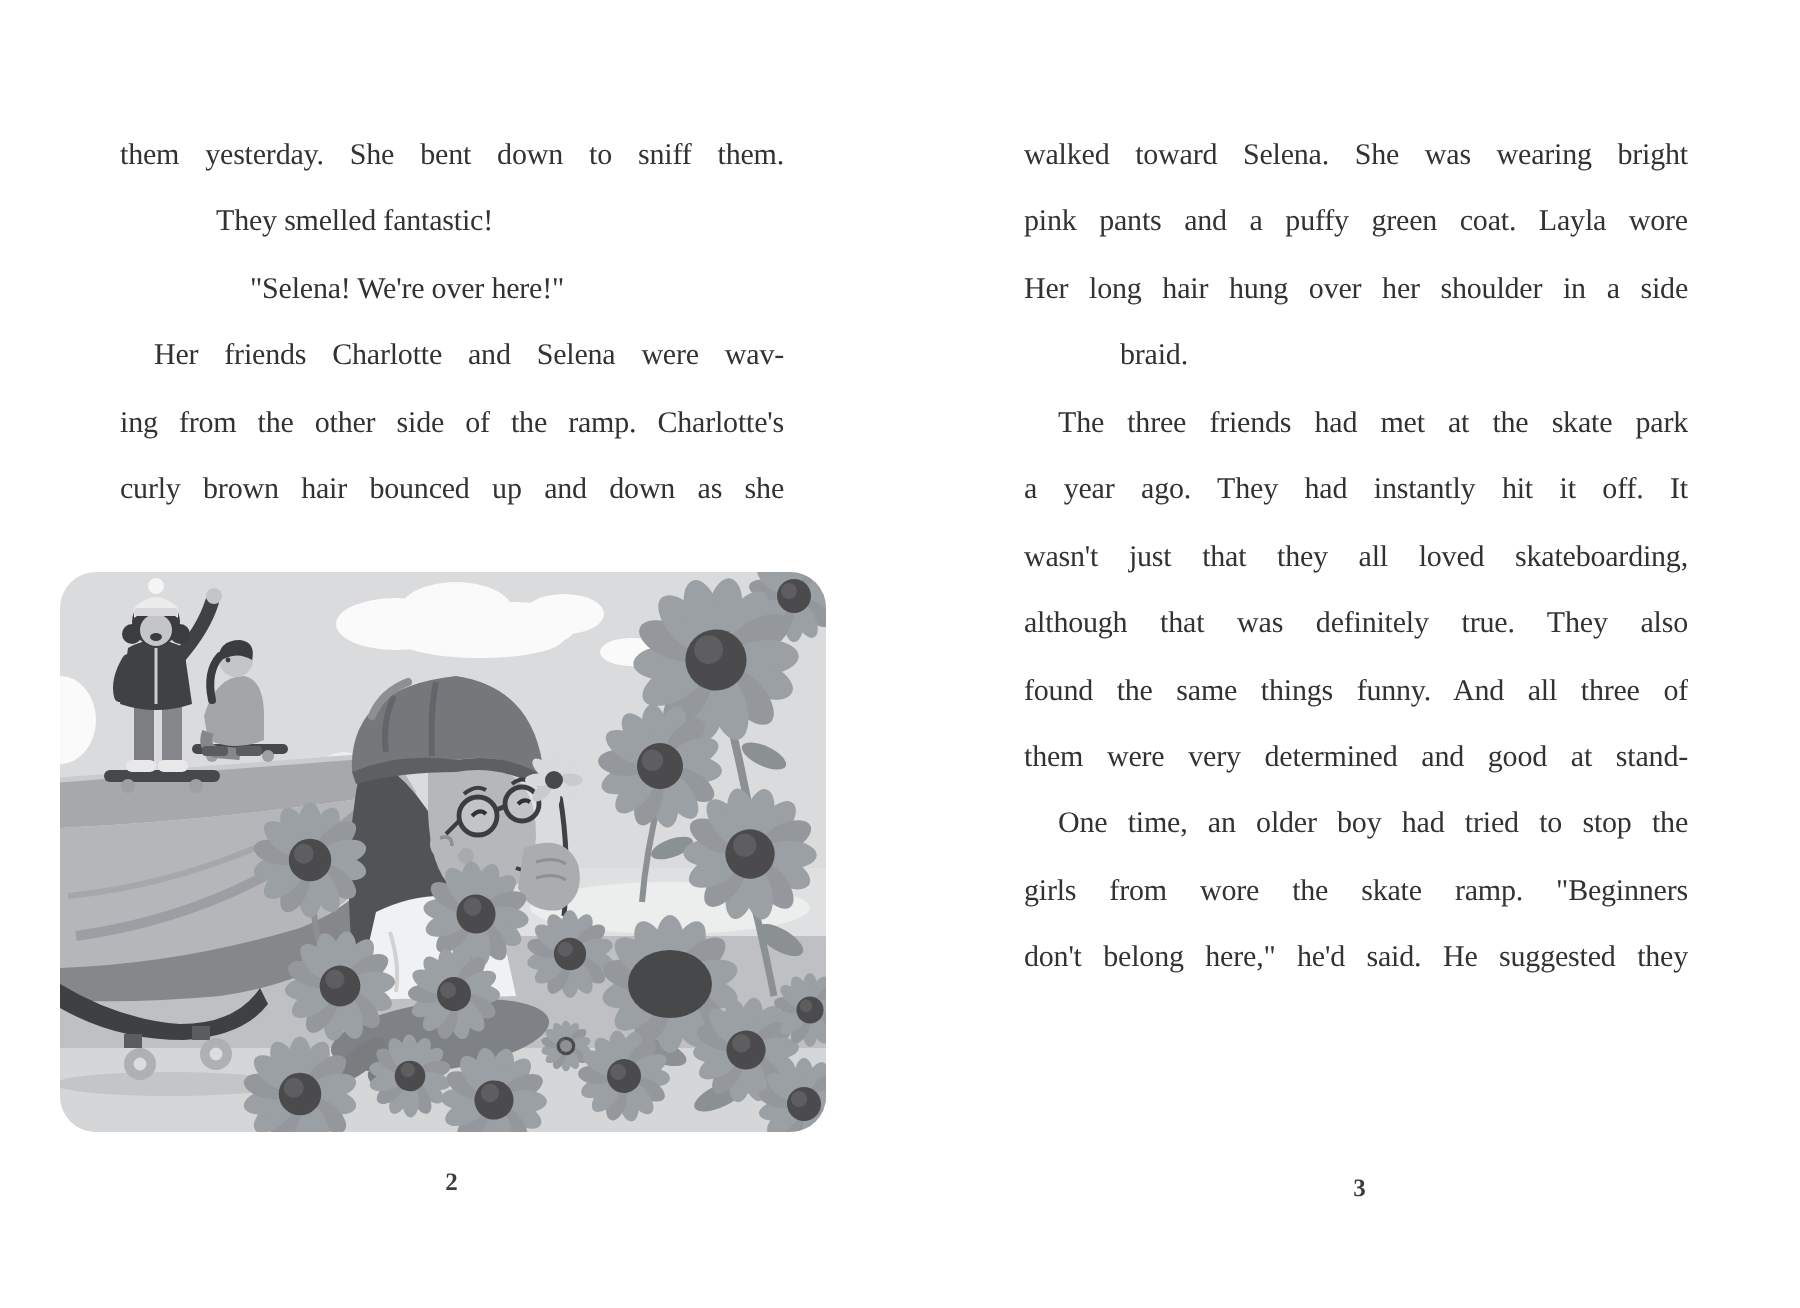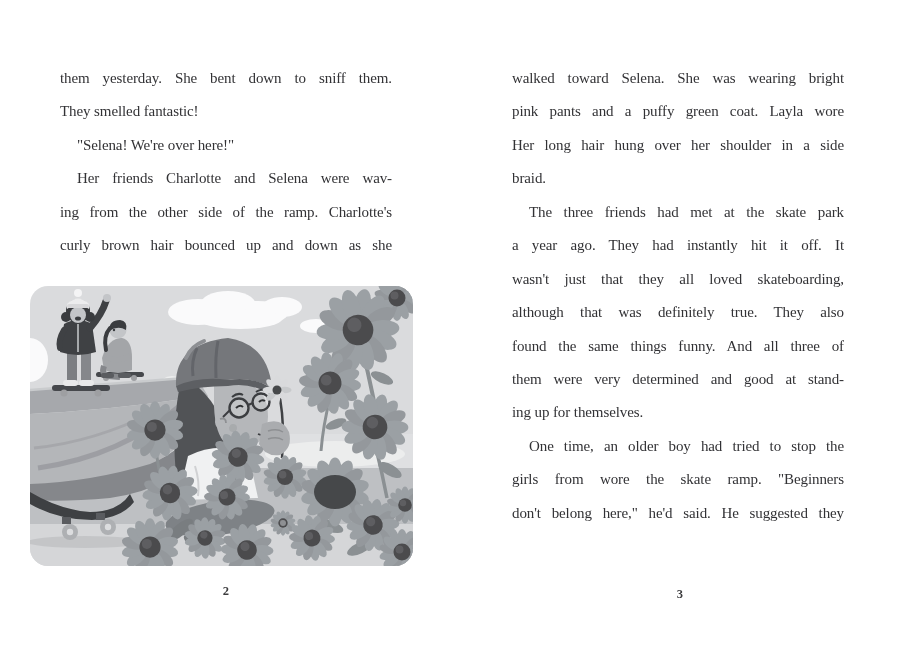--- a/index.html
+++ b/index.html
@@ -5,21 +5,21 @@
   html,body{margin:0;padding:0;}
   body{
     width:900px;height:654px;background:#ffffff;position:relative;
     font-family:"Liberation Serif","DejaVu Serif",serif;overflow:hidden;
   }
   .text-col{
     position:absolute;width:332px;font-size:15px;line-height:33.45px;
     color:#323235;letter-spacing:-0.1px;
   }
   .line{text-align:justify;text-align-last:justify;height:33.45px;overflow:hidden;}
-  .line.end{text-align-last:left;}
+  .line.end{text-align-last:left;margin-left:48px;}
   .line.indent{text-indent:17px;}
   .page-num{
     position:absolute;width:332px;text-align:center;font-weight:bold;
     font-size:12.5px;color:#3c3c3e;letter-spacing:0.5px;
   }
   .illustration{position:absolute;left:30px;top:286px;width:383px;height:280px;}
 </style>
 </head>
 <body>
 
@@ -36,21 +36,20 @@
     <div class="line">walked toward Selena. She was wearing bright</div>
     <div class="line">pink pants and a puffy green coat. Layla wore</div>
     <div class="line">Her long hair hung over her shoulder in a side</div>
     <div class="line end">braid.</div>
     <div class="line indent">The three friends had met at the skate park</div>
     <div class="line">a year ago. They had instantly hit it off. It</div>
     <div class="line">wasn't just that they all loved skateboarding,</div>
     <div class="line">although that was definitely true. They also</div>
     <div class="line">found the same things funny. And all three of</div>
     <div class="line">them were very determined and good at stand-</div>
-    <div class="line end">ing up for themselves.</div>
     <div class="line indent">One time, an older boy had tried to stop the</div>
     <div class="line">girls from wore the skate ramp. "Beginners</div>
     <div class="line">don't belong here," he'd said. He suggested they</div>
   </div>
 
 <div class="page-num" style="left:60px;top:584px">2</div>
 <div class="page-num" style="left:514px;top:587px">3</div>
 
 <div class="illustration">
 <svg width="383" height="280" viewBox="0 0 383 280">

